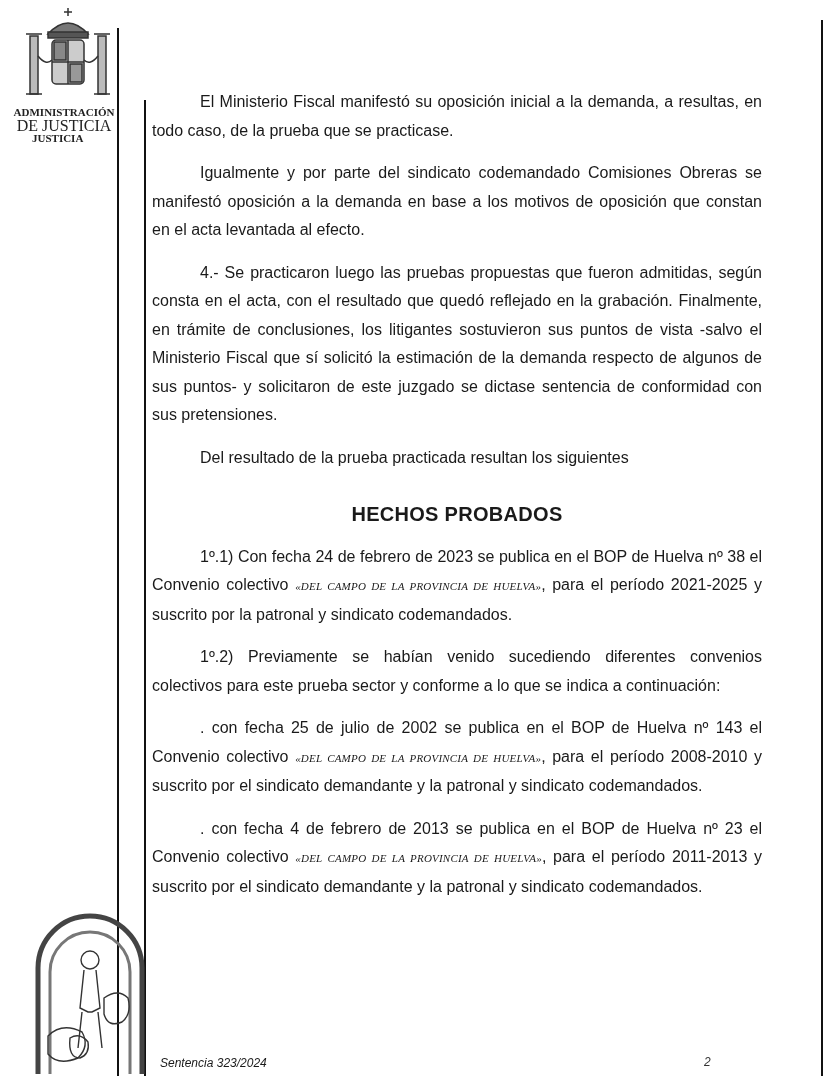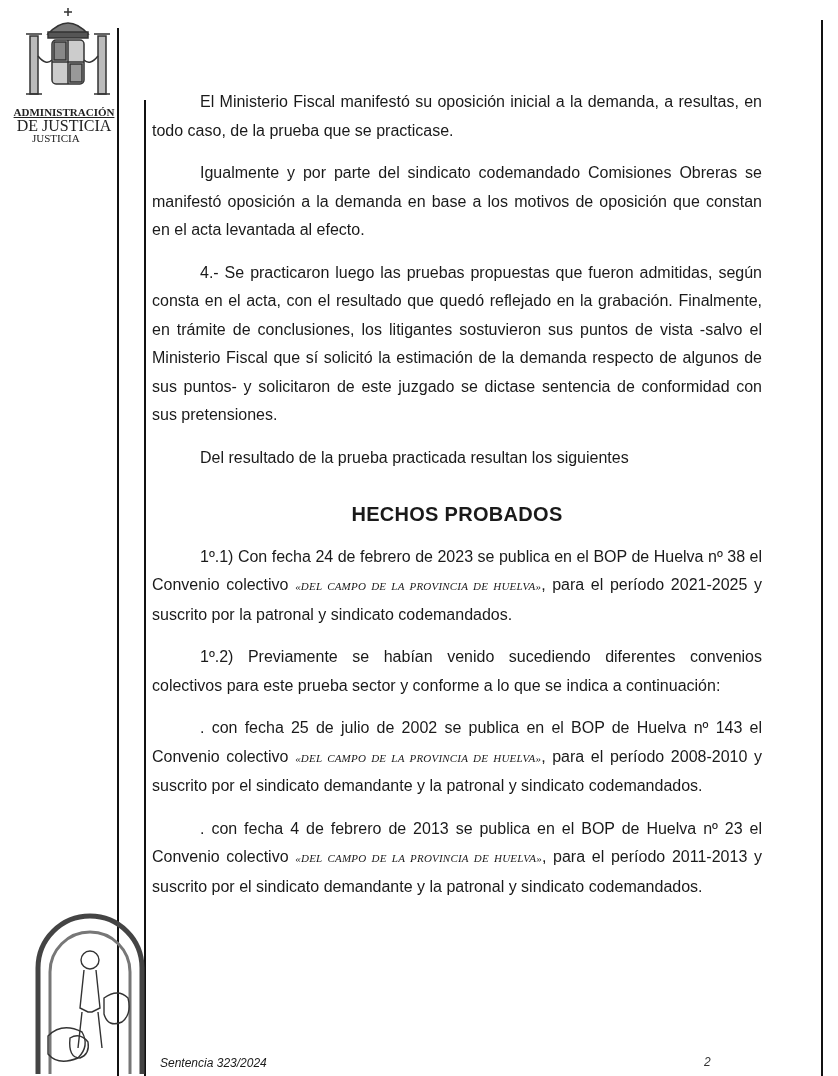--- a/index.html
+++ b/index.html
@@ -3,23 +3,23 @@
   <meta charset="utf-8">
   <style>
     html, body { margin: 0; padding: 0; background: #ffffff; }
     body { width: 838px; height: 1076px; position: relative; overflow: hidden;
            font-family: "Liberation Sans", sans-serif; color: #1a1a1a; }
     .vline { position: absolute; background: #111; width: 2px; }
     .crest { position: absolute; left: 18px; top: 6px; width: 100px; height: 100px; }
     .admin-label { position: absolute; left: 4px; top: 106px; width: 120px;
                    font-family: "Liberation Serif", serif; font-size: 11px; line-height: 13px;
                    color: #222; text-align: center; }
-    .admin-label .l1 { font-weight: bold; letter-spacing: 0px; text-decoration: underline; }
+    .admin-label .l1 { font-weight: bold; letter-spacing: 0px; }
     .admin-label .l2 { font-size: 16px; }
-    .admin-label .l3 { font-weight: normal; text-align: left; padding-left: 28px; }
+    .admin-label .l3 { font-weight: bold; text-align: left; padding-left: 28px; }
     .content { position: absolute; left: 152px; top: 88px; width: 610px;
                font-size: 16px; line-height: 28.5px; }
     .content p { margin: 0 0 14px 0; text-align: justify; }
     .indent { text-indent: 48px; }
     .content .title { text-align: center; font-weight: bold; font-size: 20px;
                       margin: 28px 0 14px 0; letter-spacing: 0.3px; }
     .sc { font-style: italic; font-size: 11px; letter-spacing: 0.2px; font-family: Liberation Serif, serif; }
     .footer-left { position: absolute; left: 160px; top: 1056px; font-size: 12px; font-style: italic; }
     .footer-right { position: absolute; left: 704px; top: 1055px; font-size: 12px; font-style: italic; color:#333; }
     .junta { position: absolute; left: 30px; top: 908px; width: 120px; height: 166px; }

